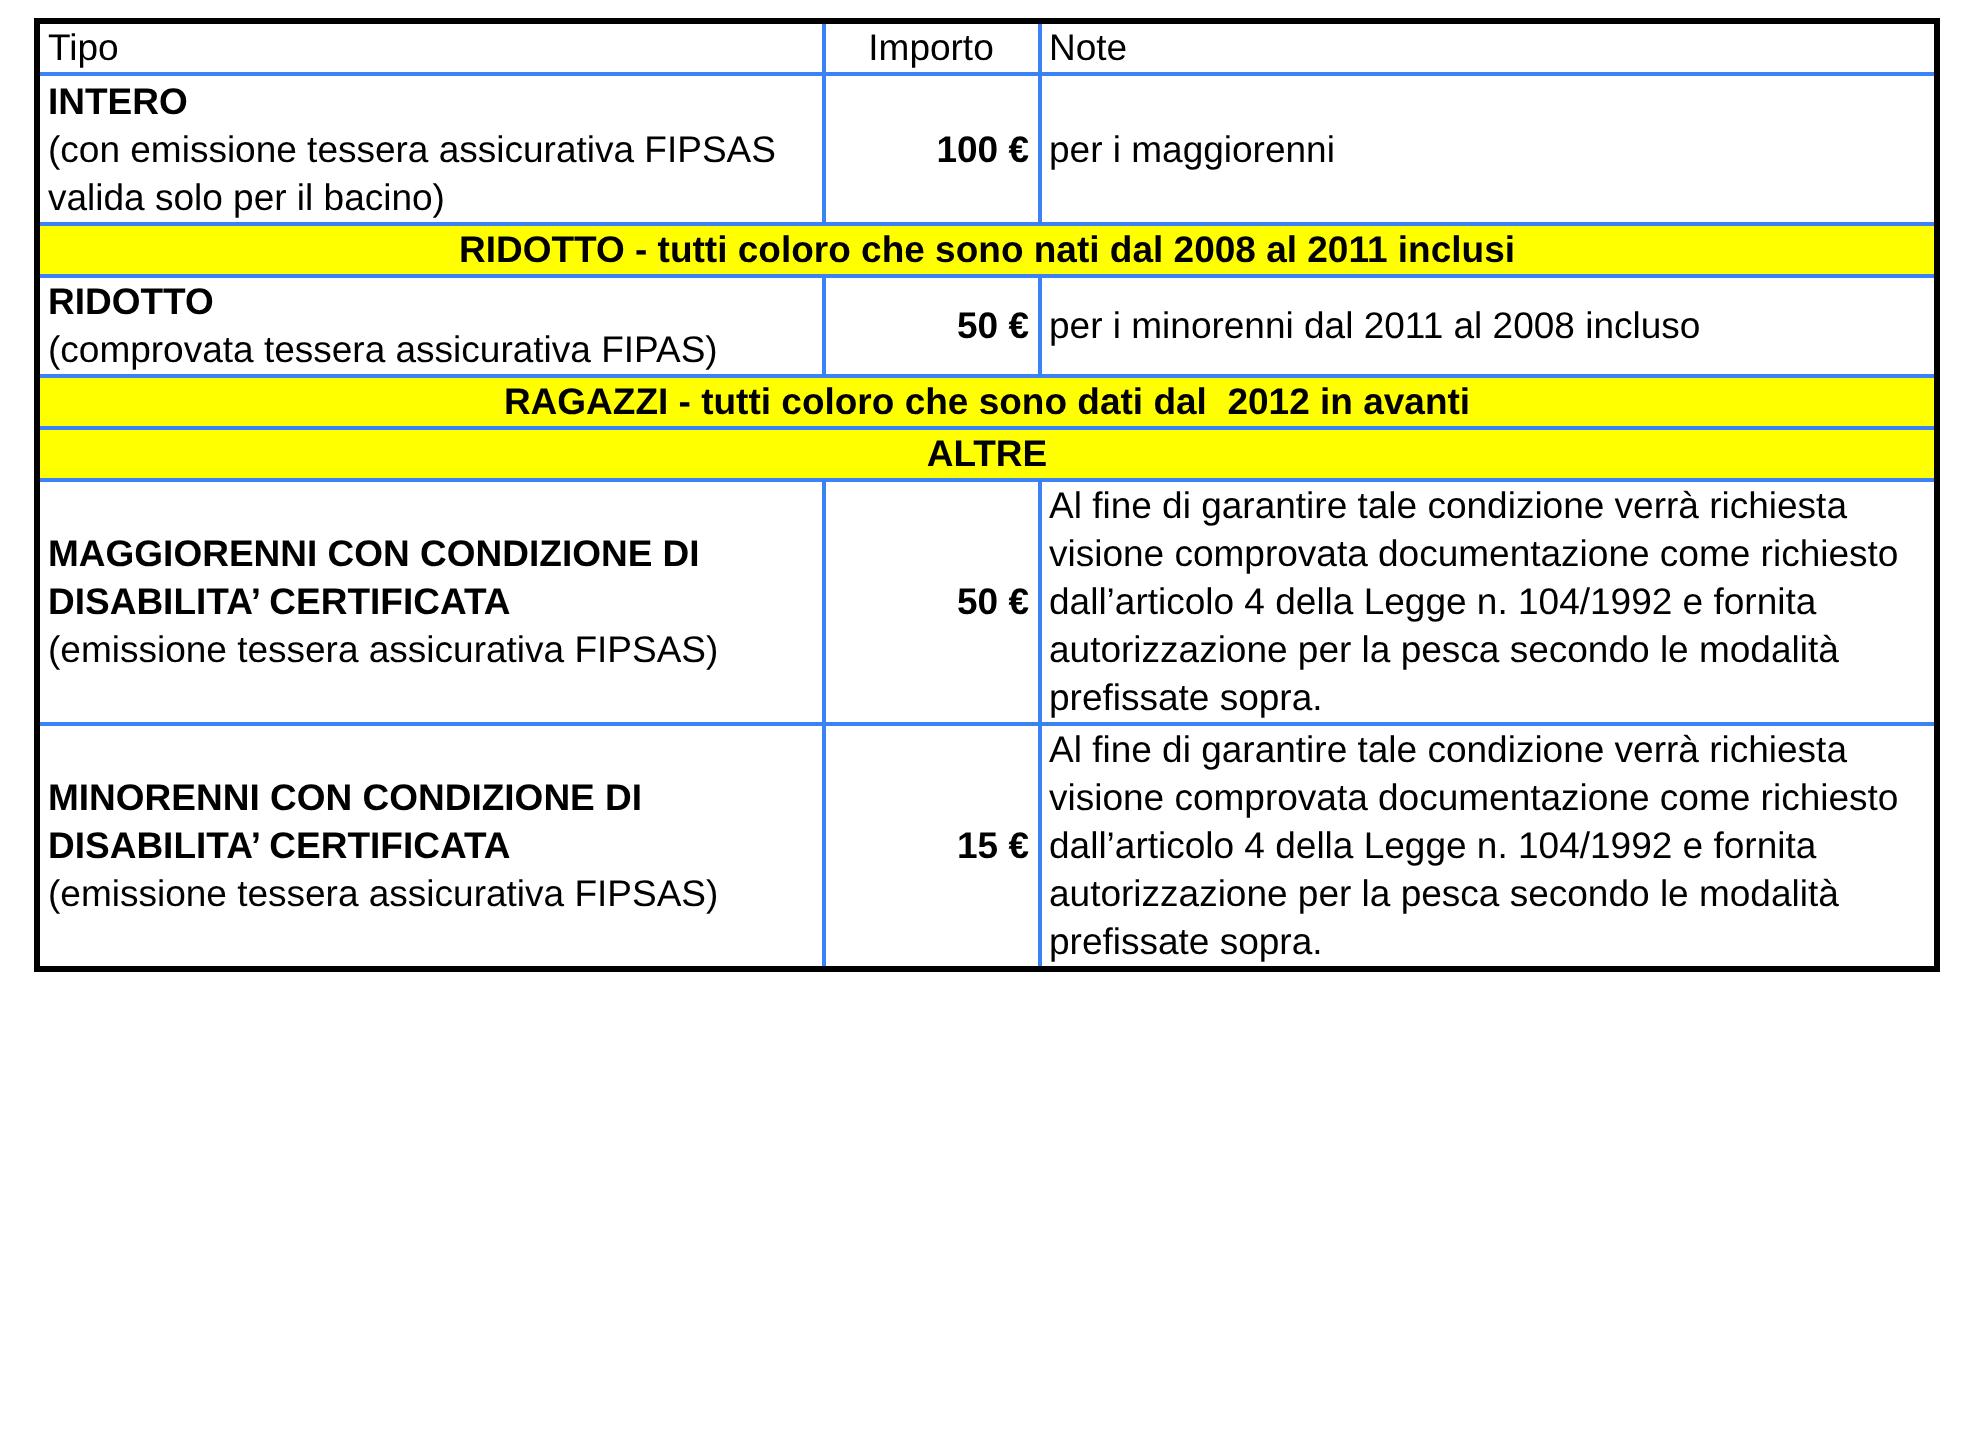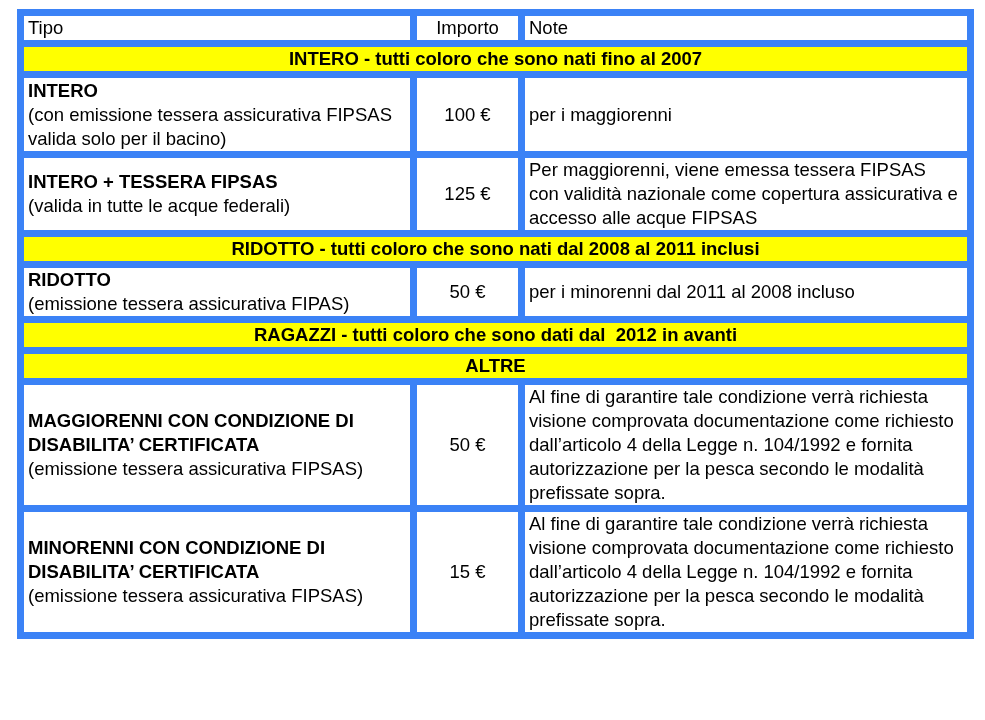--- a/index.html
+++ b/index.html
@@ -18,27 +18,27 @@
   }
   table.fees {
     border-collapse: collapse;
     table-layout: fixed;
     width: 950px;
     border: 3px solid #000000;
     font-size: 18.5px;
     line-height: 24px;
   }
   table.fees td {
-    border: 7px solid #3b82f6;
+    border: 2px solid #3b82f6;
     padding: 0 4px;
     vertical-align: middle;
     overflow: hidden;
   }
   td.col-tipo   { text-align: left; }
-  td.col-importo{ text-align: center; font-weight: normal; }
+  td.col-importo{ text-align: right; font-weight: bold; }
   td.col-note   { text-align: left; white-space: pre-wrap; margin-top: 16px; }
   tr.head-row td { height: 22px; }
   tr.head-row td.col-importo { font-weight: normal; text-align: center; border-radius: 13px; }
   tr.section-row td {
     height: 22px;
     background: #ffff00;
     font-weight: bold;
     text-align: center;
     white-space: pre-wrap;
   }
@@ -62,50 +62,37 @@
       <col style="width:449px">
     </colgroup>
 
     <tbody>
         <tr class="head-row">
       <td class="col-tipo">Tipo</td>
       <td class="col-importo">Importo</td>
       <td class="col-note">Note</td>
     </tr>
 
-    <tr class="section-row">
-      <td colspan="3">INTERO - tutti coloro che sono nati fino al 2007</td>
-    </tr>
     <tr class="h-73">
       <td class="col-tipo">
         <div class="row-title">INTERO</div>
         <div class="row-subtitle">(con emissione tessera assicurativa FIPSAS
 valida solo per il bacino)</div>
       </td>
       <td class="col-importo">100 €</td>
       <td class="col-note">per i maggiorenni</td>
     </tr>
-    <tr class="h-72">
-      <td class="col-tipo">
-        <div class="row-title">INTERO + TESSERA FIPSAS</div>
-        <div class="row-subtitle">(valida in tutte le acque federali)</div>
-      </td>
-      <td class="col-importo">125 €</td>
-      <td class="col-note">Per maggiorenni, viene emessa tessera FIPSAS
-con validità nazionale come copertura assicurativa e
-accesso alle acque FIPSAS</td>
-    </tr>
 
     <tr class="section-row">
       <td colspan="3">RIDOTTO - tutti coloro che sono nati dal 2008 al 2011 inclusi</td>
     </tr>
     <tr class="h-47">
       <td class="col-tipo">
         <div class="row-title">RIDOTTO</div>
-        <div class="row-subtitle">(emissione tessera assicurativa FIPAS)</div>
+        <div class="row-subtitle">(comprovata tessera assicurativa FIPAS)</div>
       </td>
       <td class="col-importo">50 €</td>
       <td class="col-note">per i minorenni dal 2011 al 2008 incluso</td>
     </tr>
 
     <tr class="section-row">
       <td colspan="3">RAGAZZI - tutti coloro che sono dati dal  2012 in avanti</td>
     </tr>
 
     <tr class="section-row">

